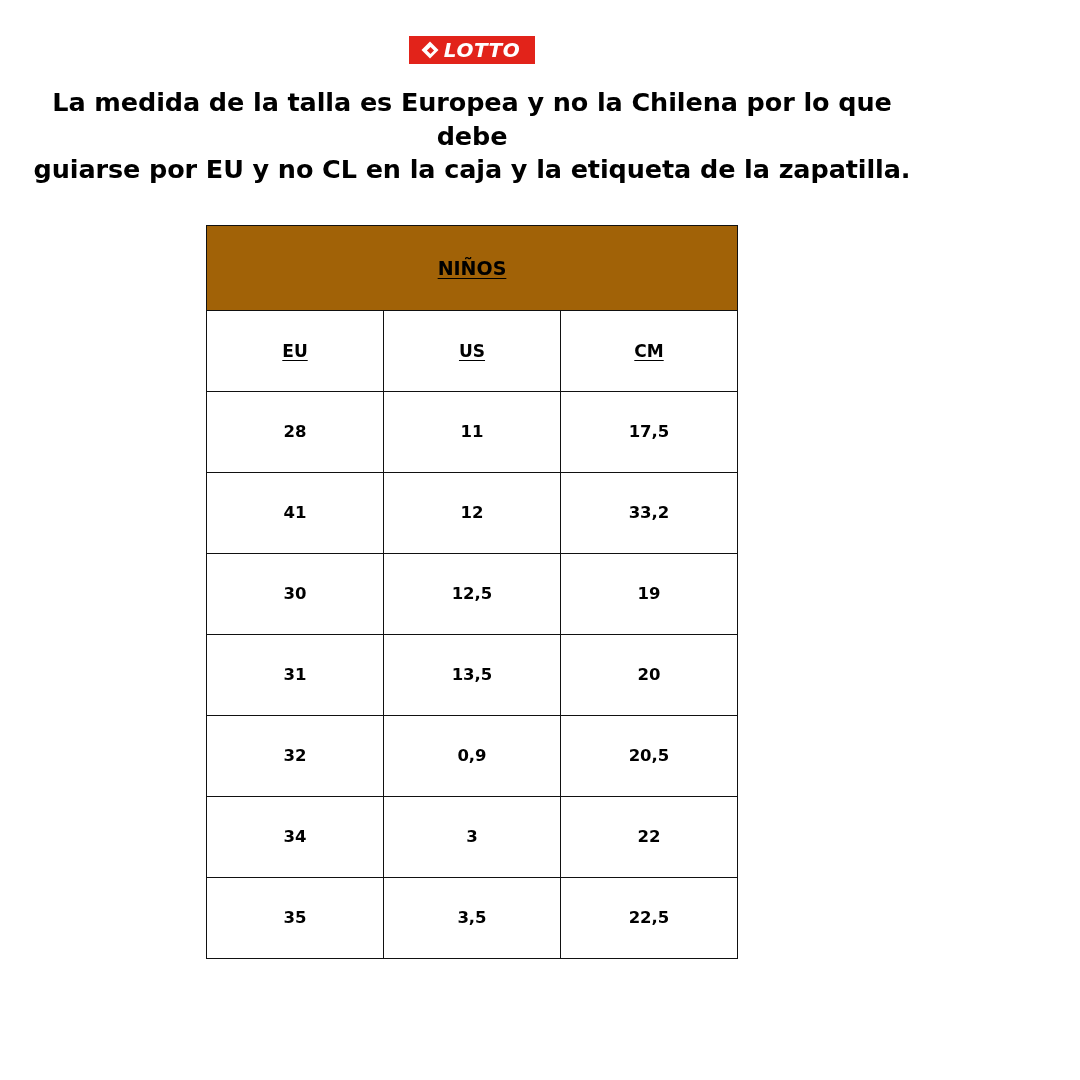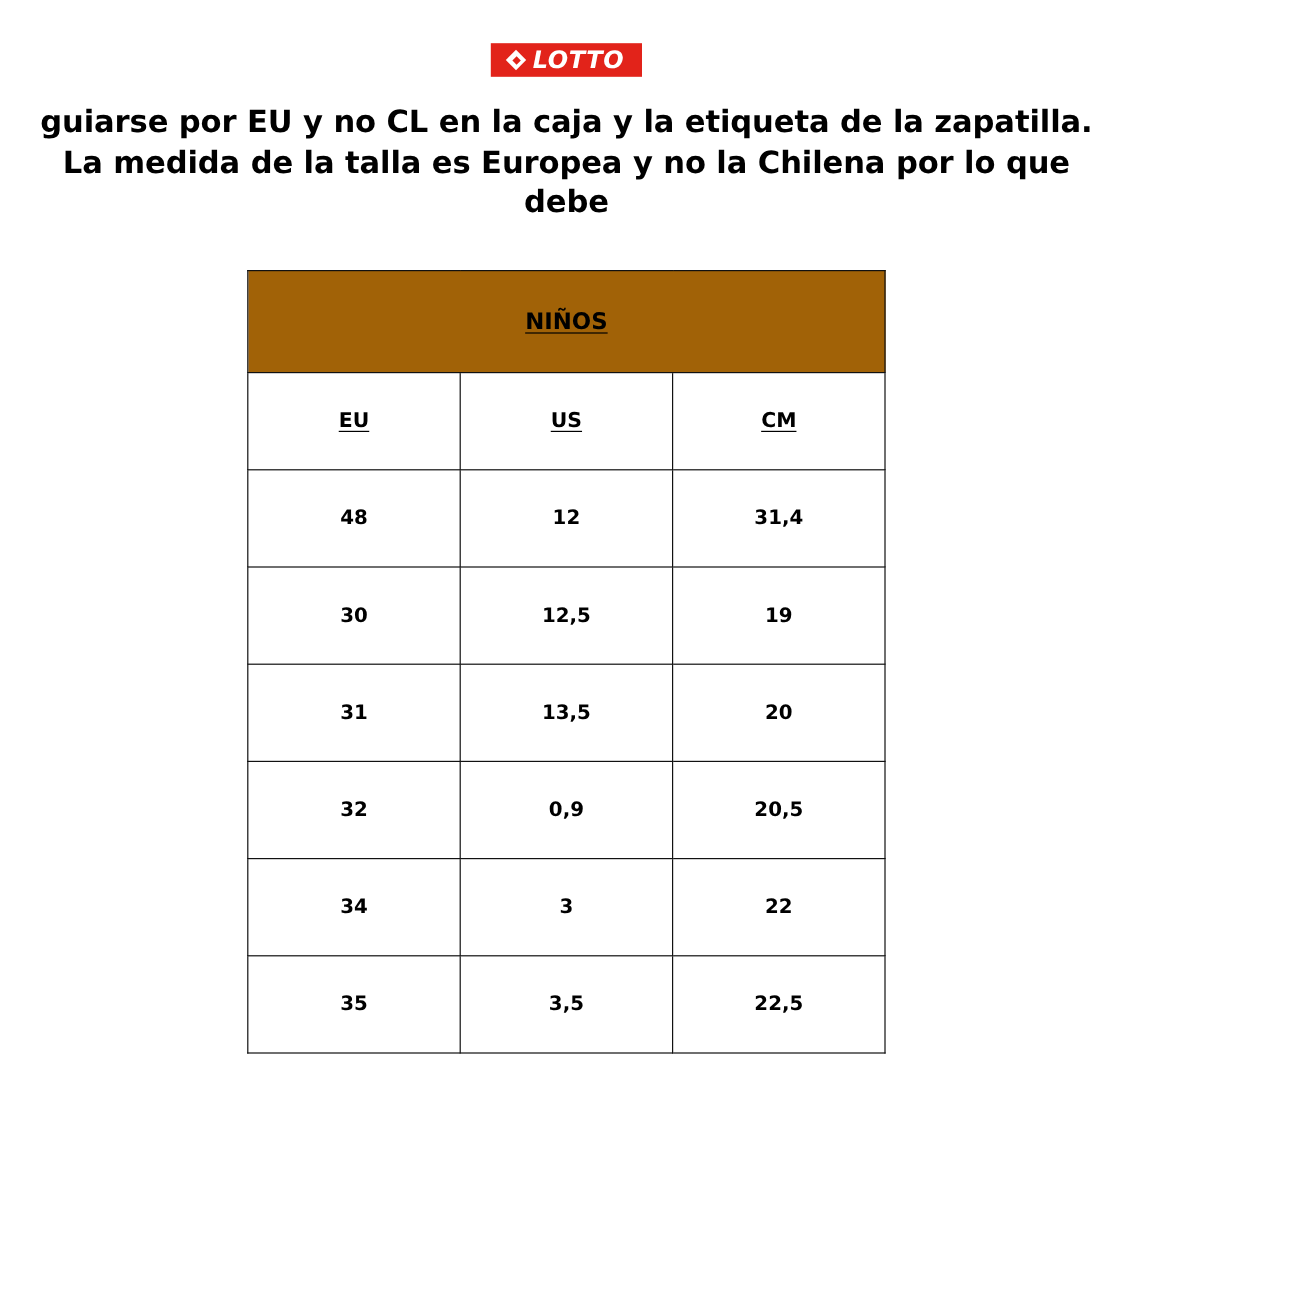--- a/index.html
+++ b/index.html
@@ -131,39 +131,44 @@
     <div class="logo">
       <span class="logo-mark">
         <span class="diamond"></span>
         <span class="diamond-inner"></span>
       </span>
       <span class="logo-text">LOTTO</span>
     </div>
   </div>
 
   <div class="headline">
+    <div>La medida de la talla es Europea y no la Chilena por lo que debe</div>
     <div>guiarse por EU y no CL en la caja y la etiqueta de la zapatilla.</div>
-    <div>La medida de la talla es Europea y no la Chilena por lo que debe</div>
   </div>
 
   <div class="table-wrap">
     <table class="size-table">
       <tbody>
         <tr>
           <td class="title-cell" colspan="3"><span>NIÑOS</span></td>
         </tr>
         <tr>
           <td class="col-head col-eu"><span>EU</span></td>
           <td class="col-head col-us"><span>US</span></td>
           <td class="col-head col-cm"><span>CM</span></td>
         </tr>
         <tr>
-          <td>48</td>
+          <td>28</td>
+          <td>11</td>
+          <td>17,5</td>
+        </tr>
+        <tr>
+          <td>41</td>
           <td>12</td>
-          <td>31,4</td>
+          <td>33,2</td>
         </tr>
         <tr>
           <td>30</td>
           <td>12,5</td>
           <td>19</td>
         </tr>
         <tr>
           <td>31</td>
           <td>13,5</td>
           <td>20</td>

